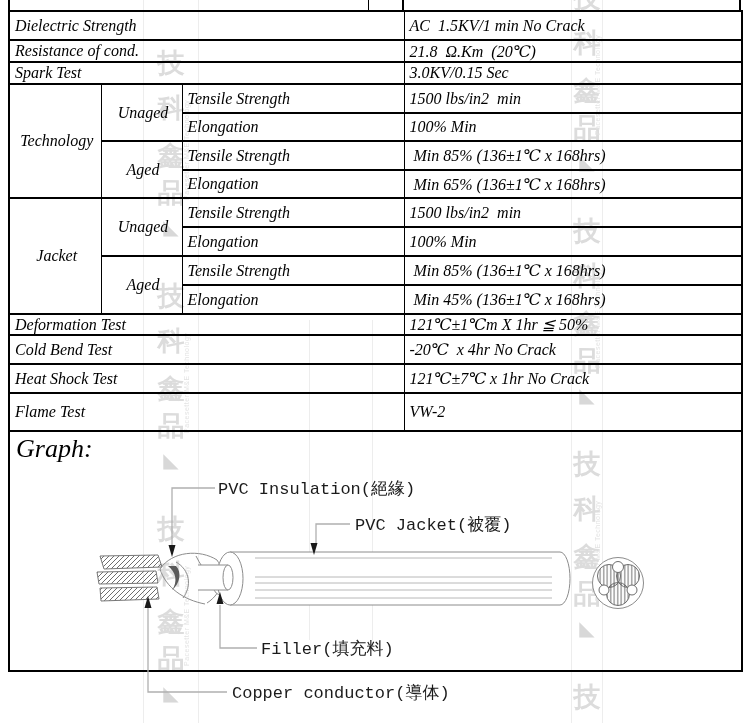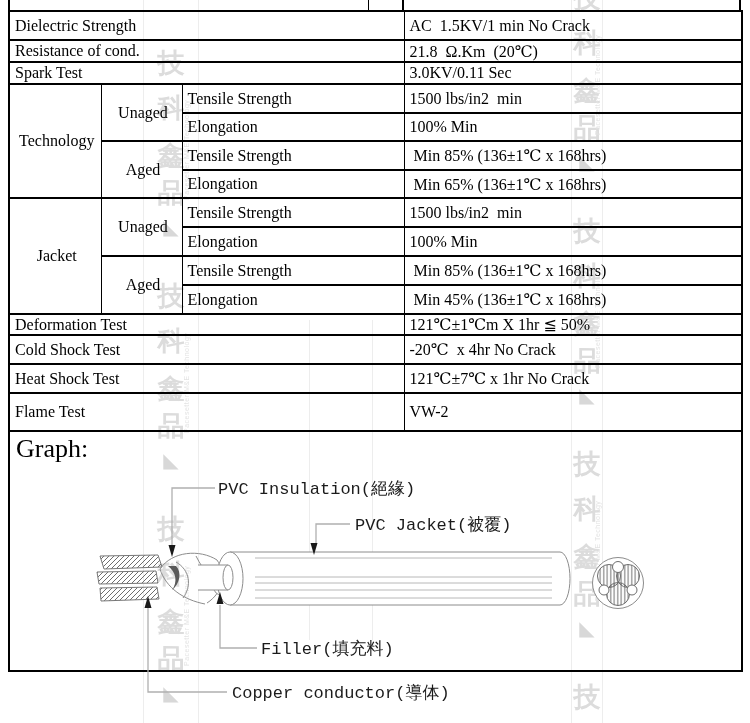--- a/index.html
+++ b/index.html
@@ -15,21 +15,21 @@
   .wm-logo{position:absolute;left:50%;transform:translateX(-50%);top:165px;
            font-size:20px;color:#d8d8d8;}
   .wm-en{position:absolute;left:72%;top:150px;transform:rotate(-90deg);
          transform-origin:left top;font-family:"Liberation Sans",sans-serif;
          font-size:7px;letter-spacing:.5px;color:#e3e3e3;white-space:nowrap;}
   .faint-v{position:absolute;width:1px;background:#ededed;z-index:0;}
 
   
   table.spec{position:absolute;left:8px;top:10px;width:733px;z-index:1;
              border-collapse:collapse;table-layout:fixed;background:transparent;}
-  table.spec{border:2px solid #000;}
+  table.spec{border:2px solid #000;font-style:italic;}
   table.spec td{border-left:1px solid #000;border-right:1px solid #000;
                 border-top:2px solid #000;border-bottom:2px solid #000;
                 font-size:16px;padding:0 2px 0 5px;white-space:pre;overflow:hidden;
                 background:transparent;vertical-align:middle;}
   td.center{text-align:center;padding:0;}
   td.val{padding-left:4px;}
   td.graph-cell{padding:0;vertical-align:top;position:relative;}
   .graph-label{position:absolute;left:6px;top:2px;font-size:26px;}
 
   
@@ -120,21 +120,21 @@
         <tr style="height:29px">
       <td colspan="3">Dielectric Strength</td>
       <td class="val">AC  1.5KV/1 min No Crack</td>
     </tr>
     <tr style="height:22px">
       <td colspan="3">Resistance of cond.</td>
       <td class="val">21.8  Ω.Km  (20℃)</td>
     </tr>
     <tr style="height:22px">
       <td colspan="3">Spark Test</td>
-      <td class="val">3.0KV/0.11 Sec</td>
+      <td class="val">3.0KV/0.15 Sec</td>
     </tr>
 
     <tr style="height:29px">
       <td rowspan="4" class="center">Technology</td>
       <td rowspan="2" class="center">Unaged</td>
       <td>Tensile Strength</td>
       <td class="val">1500 lbs/in2  min</td>
     </tr>
     <tr style="height:28px">
       <td>Elongation</td>
@@ -168,21 +168,21 @@
     <tr style="height:29px">
       <td>Elongation</td>
       <td class="val"> Min 45% (136±1℃ x 168hrs)</td>
     </tr>
 
     <tr style="height:19px">
       <td colspan="3">Deformation Test</td>
       <td class="val">121℃±1℃m X 1hr ≦ 50%</td>
     </tr>
     <tr style="height:29px">
-      <td colspan="3">Cold Shock Test</td>
+      <td colspan="3">Cold Bend Test</td>
       <td class="val">-20℃  x 4hr No Crack</td>
     </tr>
     <tr style="height:29px">
       <td colspan="3">Heat Shock Test</td>
       <td class="val">121℃±7℃ x 1hr No Crack</td>
     </tr>
     <tr style="height:38px">
       <td colspan="3">Flame Test</td>
       <td class="val">VW-2</td>
     </tr>

